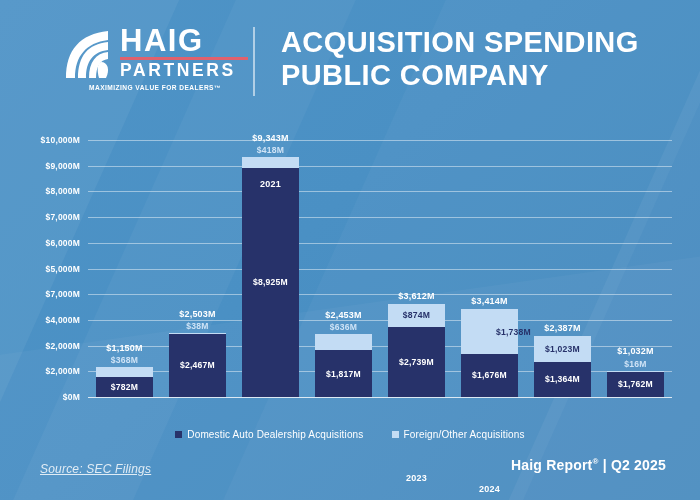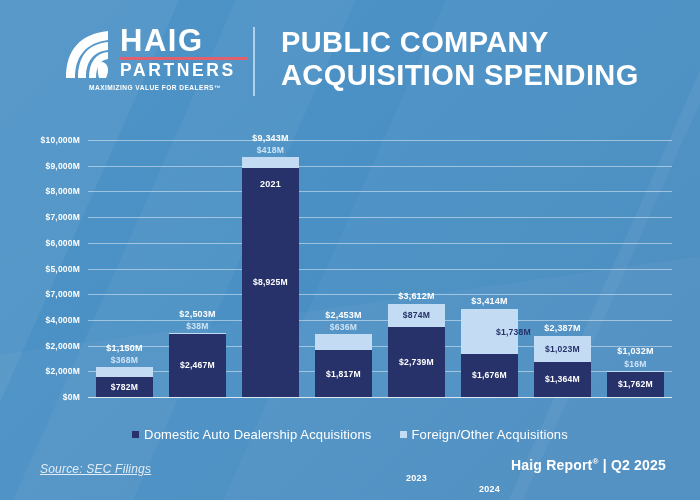--- a/index.html
+++ b/index.html
@@ -74,21 +74,21 @@
     position:absolute;left:-10px;width:77px;text-align:center;
     color:#fff;font-size:9px;font-weight:bold;letter-spacing:0.2px;line-height:11px;
   }
 
   
   .legend{position:absolute;left:0;top:424px;width:700px;text-align:center;}
   .legend-item{display:inline-block;margin:0 14px;vertical-align:middle;}
   .swatch{display:inline-block;width:7px;height:7px;vertical-align:middle;margin-right:5px;}
   .legend-text{
     display:inline-block;vertical-align:middle;color:#fff;
-    font-size:13px;font-weight:normal;letter-spacing:0.15px;
+    font-size:10px;font-weight:normal;letter-spacing:0.15px;
   }
 
   
   .footer{position:absolute;left:0;top:448px;width:700px;height:52px;}
   .source{
     position:absolute;left:40px;top:14px;color:rgba(255,255,255,0.82);
     font-size:12px;font-style:italic;letter-spacing:0.2px;text-decoration:underline;
   }
   .report{
     position:absolute;right:34px;top:9px;color:#fff;
@@ -122,22 +122,22 @@
         <div class="haig">HAIG</div>
         <div class="redline"></div>
         <div class="partners">PARTNERS</div>
       </div>
       <div class="tagline">MAXIMIZING VALUE FOR DEALERS™</div>
     </div>
 
     <div class="divider"></div>
 
     <div class="title">
+      <div>ACQUISITION SPENDING</div>
       <div>PUBLIC COMPANY</div>
-      <div>ACQUISITION SPENDING</div>
     </div>
   </div>
 
   <div class="chart">
     <div class="plot" id="plot">
         <div class="gridline" style="top: 0px;"></div>
         <div class="ylabel" style="top: -5px; left: -76px;">$10,000M</div>
         <div class="gridline" style="top: 25.7px;"></div>
         <div class="ylabel" style="top: 20.7px; left: -76px;">$9,000M</div>
         <div class="gridline" style="top: 51.4px;"></div>

